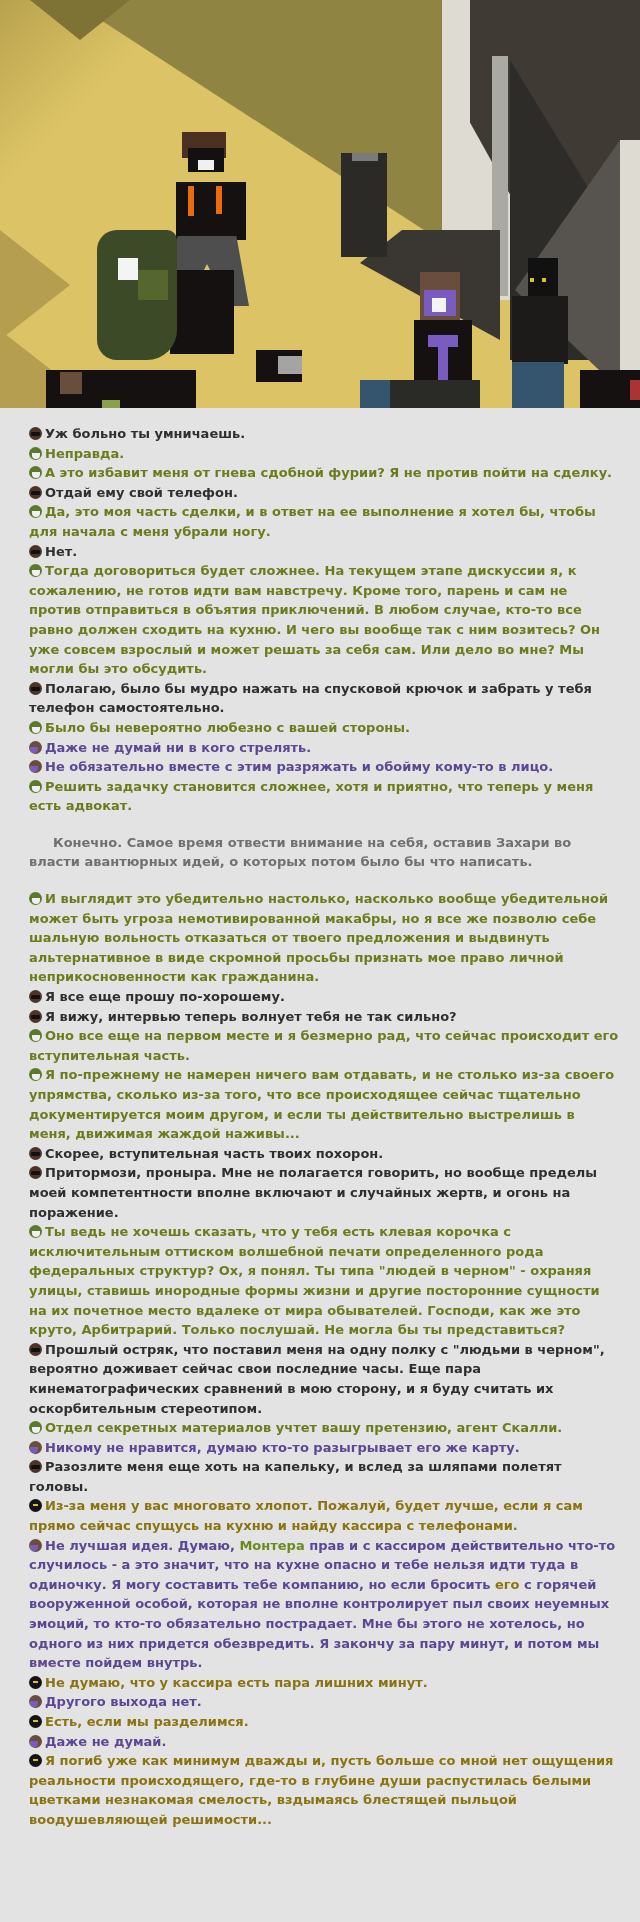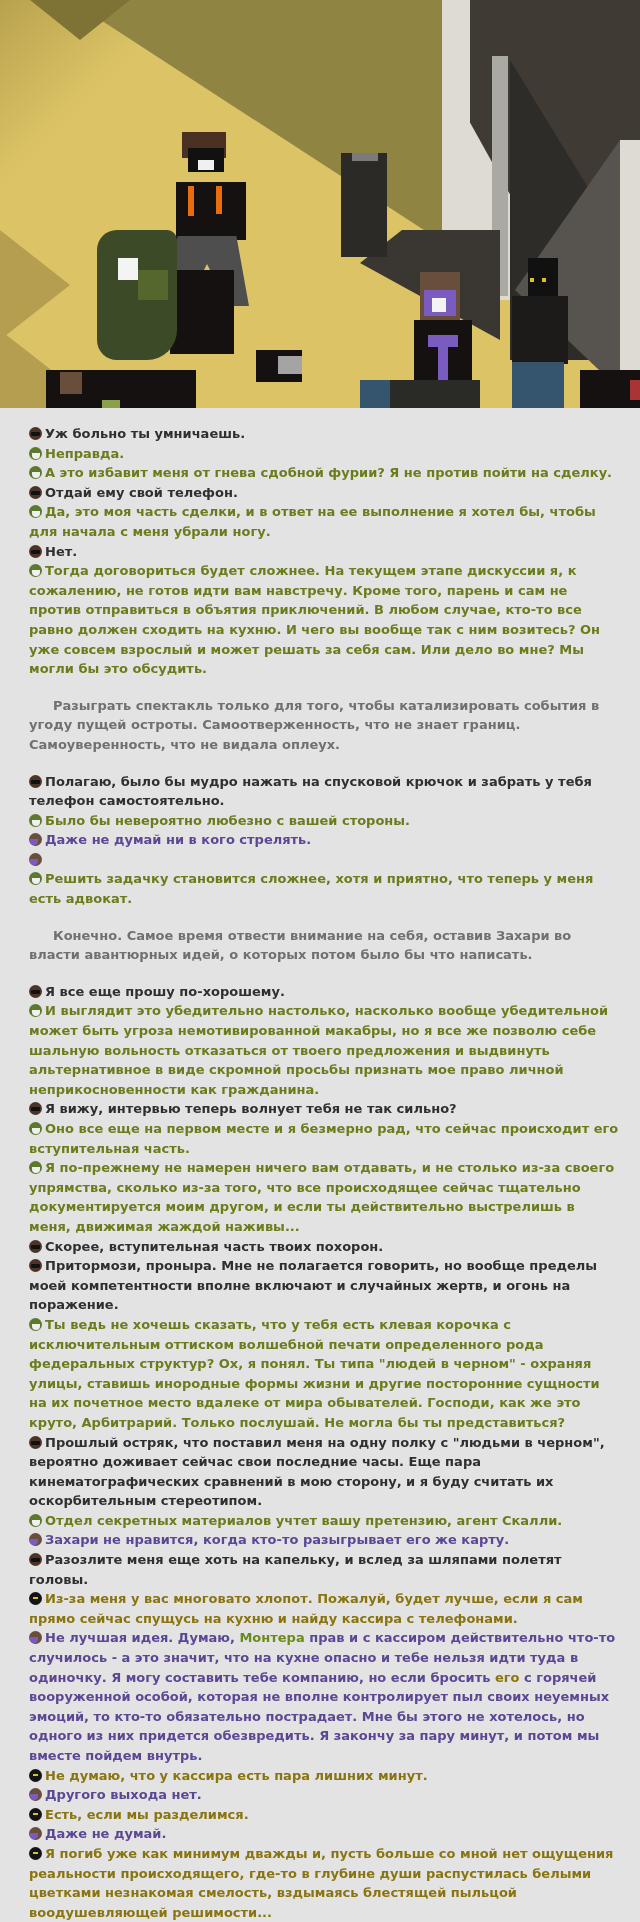--- a/index.html
+++ b/index.html
@@ -92,41 +92,40 @@
 <div class="content" id="content">
     <div>
       <div class="line c-dark"><span class="ico hat"></span><span>Уж больно ты умничаешь.</span></div>
       <div class="line c-green"><span class="ico bandana"></span><span>Неправда.</span></div>
       <div class="line c-green"><span class="ico bandana"></span><span>А это избавит меня от гнева сдобной фурии? Я не против пойти на сделку.</span></div>
       <div class="line c-dark"><span class="ico hat"></span><span>Отдай ему свой телефон.</span></div>
       <div class="line c-green"><span class="ico bandana"></span><span>Да, это моя часть сделки, и в ответ на ее выполнение я хотел бы, чтобы для начала с меня убрали ногу.</span></div>
       <div class="line c-dark"><span class="ico hat"></span><span>Нет.</span></div>
       <div class="line c-green"><span class="ico bandana"></span><span>Тогда договориться будет сложнее. На текущем этапе дискуссии я, к сожалению, не готов идти вам навстречу. Кроме того, парень и сам не против отправиться в объятия приключений. В любом случае, кто-то все равно должен сходить на кухню. И чего вы вообще так с ним возитесь? Он уже совсем взрослый и может решать за себя сам. Или дело во мне? Мы могли бы это обсудить.</span></div>
     </div>
-    <p class="narr c-narr">Разыграть спектакль только для того, чтобы катализировать события в угоду пущей остроты. Самоотверженность, что не знает границ. Самоуверенность, что не видала оплеух.</p>
     <div>
       <div class="line c-dark"><span class="ico hat"></span><span>Полагаю, было бы мудро нажать на спусковой крючок и забрать у тебя телефон самостоятельно.</span></div>
       <div class="line c-green"><span class="ico bandana"></span><span>Было бы невероятно любезно с вашей стороны.</span></div>
       <div class="line c-violet"><span class="ico violet"></span><span>Даже не думай ни в кого стрелять.</span></div>
-      <div class="line c-violet"><span class="ico violet"></span></div>
+      <div class="line c-violet"><span class="ico violet"></span><span>Не обязательно вместе с этим разряжать и обойму кому-то в лицо.</span></div>
       <div class="line c-green"><span class="ico bandana"></span><span>Решить задачку становится сложнее, хотя и приятно, что теперь у меня есть адвокат.</span></div>
     </div>
     <p class="narr c-narr">Конечно. Самое время отвести внимание на себя, оставив Захари во власти авантюрных идей, о которых потом было бы что написать.</p>
     <div>
+      <div class="line c-green"><span class="ico bandana"></span><span>И выглядит это убедительно настолько, насколько вообще убедительной может быть угроза немотивированной макабры, но я все же позволю себе шальную вольность отказаться от твоего предложения и выдвинуть альтернативное в виде скромной просьбы признать мое право личной неприкосновенности как гражданина.</span></div>
       <div class="line c-dark"><span class="ico hat"></span><span>Я все еще прошу по-хорошему.</span></div>
-      <div class="line c-green"><span class="ico bandana"></span><span>И выглядит это убедительно настолько, насколько вообще убедительной может быть угроза немотивированной макабры, но я все же позволю себе шальную вольность отказаться от твоего предложения и выдвинуть альтернативное в виде скромной просьбы признать мое право личной неприкосновенности как гражданина.</span></div>
       <div class="line c-dark"><span class="ico hat"></span><span>Я вижу, интервью теперь волнует тебя не так сильно?</span></div>
       <div class="line c-green"><span class="ico bandana"></span><span>Оно все еще на первом месте и я безмерно рад, что сейчас происходит его вступительная часть.</span></div>
       <div class="line c-green"><span class="ico bandana"></span><span>Я по-прежнему не намерен ничего вам отдавать, и не столько из-за своего упрямства, сколько из-за того, что все происходящее сейчас тщательно документируется моим другом, и если ты действительно выстрелишь в меня, движимая жаждой наживы...</span></div>
       <div class="line c-dark"><span class="ico hat"></span><span>Скорее, вступительная часть твоих похорон.</span></div>
       <div class="line c-dark"><span class="ico hat"></span><span>Притормози, проныра. Мне не полагается говорить, но вообще пределы моей компетентности вполне включают и случайных жертв, и огонь на поражение.</span></div>
       <div class="line c-green"><span class="ico bandana"></span><span>Ты ведь не хочешь сказать, что у тебя есть клевая корочка с исключительным оттиском волшебной печати определенного рода федеральных структур? Ох, я понял. Ты типа "людей в черном" - охраняя улицы, ставишь инородные формы жизни и другие посторонние сущности на их почетное место вдалеке от мира обывателей. Господи, как же это круто, Арбитрарий. Только послушай. Не могла бы ты представиться?</span></div>
       <div class="line c-dark"><span class="ico hat"></span><span>Прошлый остряк, что поставил меня на одну полку с "людьми в черном", вероятно доживает сейчас свои последние часы. Еще пара кинематографических сравнений в мою сторону, и я буду считать их оскорбительным стереотипом.</span></div>
       <div class="line c-green"><span class="ico bandana"></span><span>Отдел секретных материалов учтет вашу претензию, агент Скалли.</span></div>
-      <div class="line c-violet"><span class="ico violet"></span><span>Захари не нравится, когда кто-то разыгрывает его же карту.</span></div>
+      <div class="line c-violet"><span class="ico violet"></span><span>Никому не нравится, думаю кто-то разыгрывает его же карту.</span></div>
       <div class="line c-dark"><span class="ico hat"></span><span>Разозлите меня еще хоть на капельку, и вслед за шляпами полетят головы.</span></div>
       <div class="line c-gold"><span class="ico shadow"></span><span>Из-за меня у вас многовато хлопот. Пожалуй, будет лучше, если я сам прямо сейчас спущусь на кухню и найду кассира с телефонами.</span></div>
       <div class="line c-violet"><span class="ico violet"></span><span>Не лучшая идея. Думаю, </span><span class="hl-green">Монтера</span><span> прав и с кассиром действительно что-то случилось - а это значит, что на кухне опасно и тебе нельзя идти туда в одиночку. Я могу составить тебе компанию, но если бросить </span><span class="hl-gold">его</span><span> с горячей вооруженной особой, которая не вполне контролирует пыл своих неуемных эмоций, то кто-то обязательно пострадает. Мне бы этого не хотелось, но одного из них придется обезвредить. Я закончу за пару минут, и потом мы вместе пойдем внутрь.</span></div>
       <div class="line c-gold"><span class="ico shadow"></span><span>Не думаю, что у кассира есть пара лишних минут.</span></div>
       <div class="line c-violet"><span class="ico violet"></span><span>Другого выхода нет.</span></div>
       <div class="line c-gold"><span class="ico shadow"></span><span>Есть, если мы разделимся.</span></div>
       <div class="line c-violet"><span class="ico violet"></span><span>Даже не думай.</span></div>
       <div class="line c-gold"><span class="ico shadow"></span><span>Я погиб уже как минимум дважды и, пусть больше со мной нет ощущения реальности происходящего, где-то в глубине души распустилась белыми цветками незнакомая смелость, вздымаясь блестящей пыльцой воодушевляющей решимости...</span></div>
     </div>
   </div>

